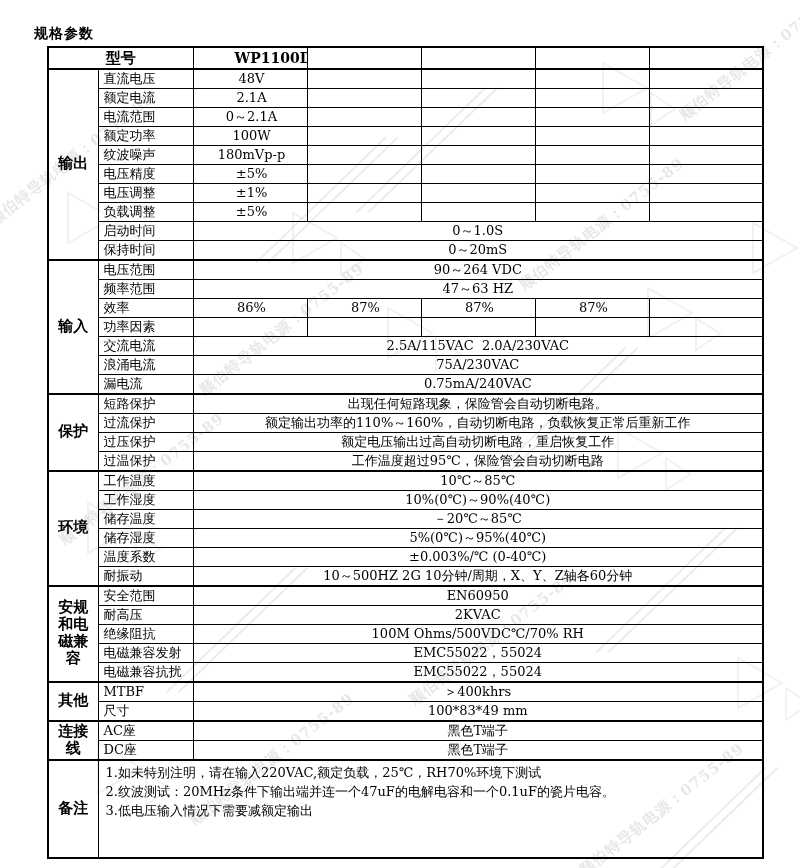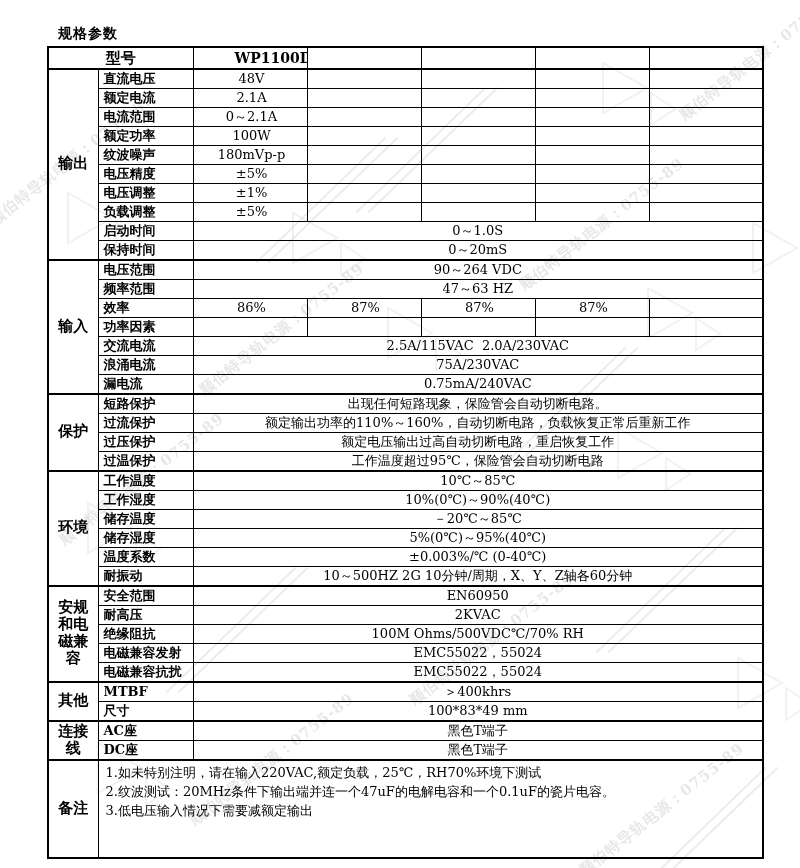--- a/index.html
+++ b/index.html
@@ -12,42 +12,42 @@
   
   #wm-layer{position:absolute;inset:0;z-index:0;pointer-events:none;overflow:hidden;}
   .wm-text{
     position:absolute;white-space:nowrap;font-size:15px;font-weight:bold;
     color:rgba(176,176,176,0.30);transform:rotate(-38deg);letter-spacing:1px;
   }
   .wm-tri{position:absolute;opacity:0.55;}
   .wm-line{position:absolute;width:2px;height:180px;background:rgba(200,200,200,0.35);transform:rotate(46deg);}
   
   .title{
-    position:absolute;left:58px;top:25px;z-index:2;
+    position:absolute;left:34px;top:25px;z-index:2;
     font-size:14px;font-weight:bold;letter-spacing:1px;
   }
   
   table.spec{
     position:absolute;left:47px;top:46px;z-index:1;
     width:715px;table-layout:fixed;border-collapse:collapse;
     border:2px solid #000;background:transparent;
   }
   td{
     border:1px solid #000;height:18px;line-height:18px;
     font-size:13px;padding:0 2px 0 5px;white-space:pre;overflow:hidden;
     background:transparent;
   }
   td.sec-end{border-bottom:2px solid #000;}
   td.cat{
     font-weight:bold;font-size:15px;text-align:center;padding:0;
     white-space:pre-line;line-height:17px;vertical-align:middle;font-family:Liberation Mono, monospace;
   }
   td.model-label{font-weight:bold;font-size:15px;text-align:center;padding:1px;margin-top:28px;}
   td.model-value{font-weight:bold;font-size:14px;padding-left:41px;}
-  td.lab{text-align:left;font-weight:bold;}
+  td.lab{text-align:left;}
   td.val{text-align:center;}
   td.spanval{text-align:center;padding:0 7px;}
   td.notes{
     height:94px;vertical-align:top;white-space:pre-line;
     line-height:19px;padding:2px 6px 0 7px;margin-top:15px;
   }
 </style>
 </head>
 <body>
 

